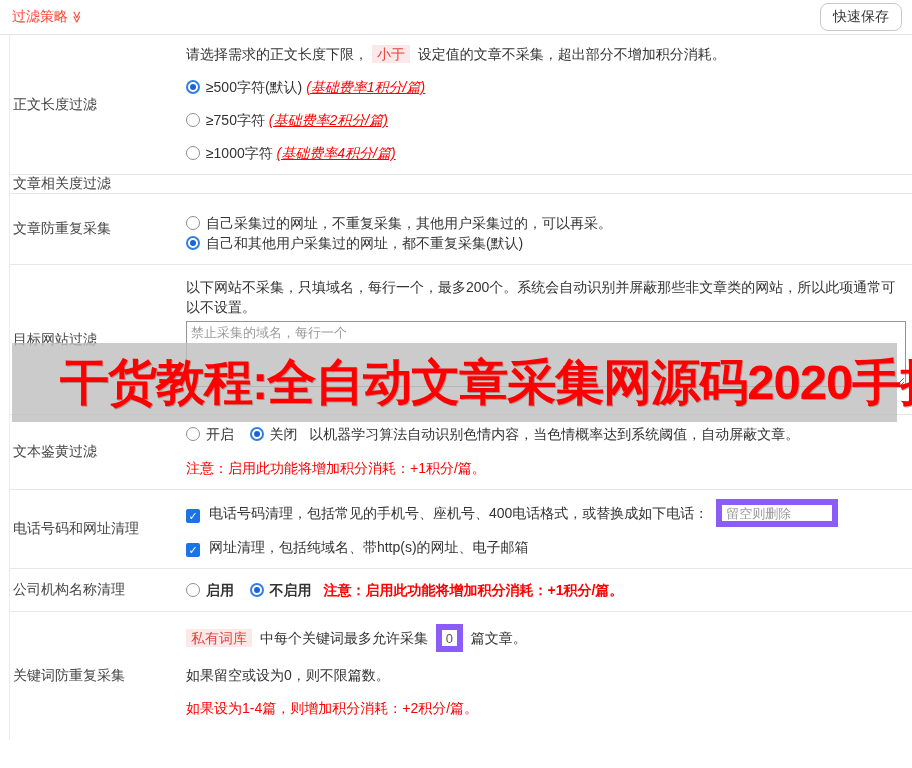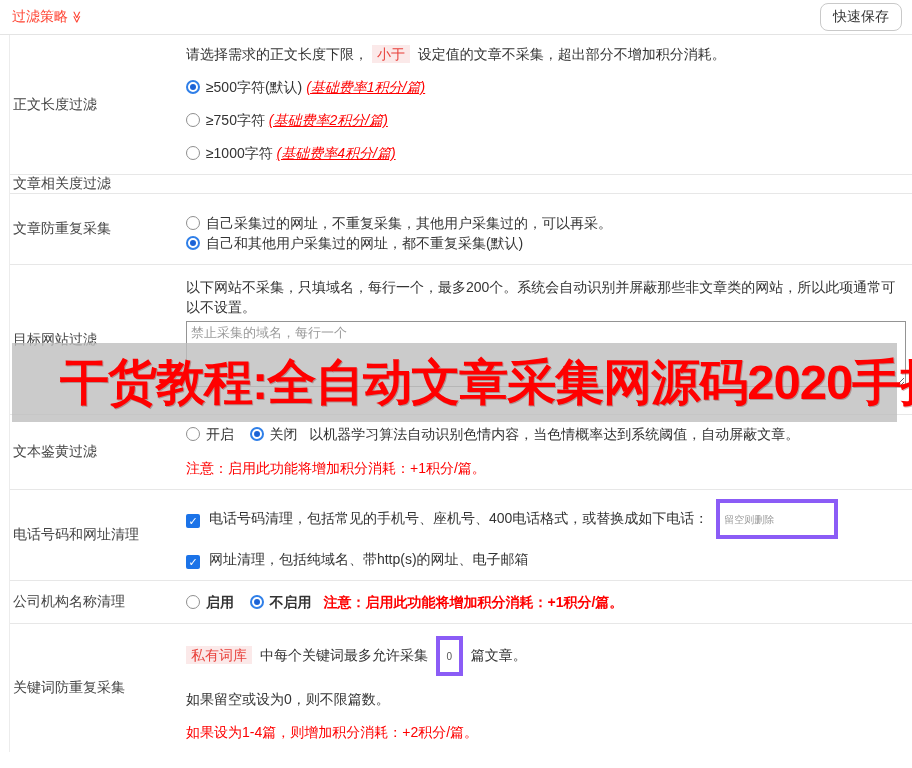--- a/index.html
+++ b/index.html
@@ -49,22 +49,22 @@
     background:#1b73e8; vertical-align:-2px; margin-right:5px;
     color:#fff; font-size:11px; line-height:14px; text-align:center; cursor:pointer;
   }
   .checkbox::after { content:"\2713"; }
   .red  { color:#fe0000; }
   .fee  { color:#fe0000; text-decoration:underline;font-style:italic; }
   .badge {
     color:#e8423c; background:#fbe9e9; padding:1px 5px; margin-right:4px;
   }
   .txt-input {
-    border:4px solid #8b5cf6; height:21px; font-size:10px; color:#333;
-    padding:16px 4px; font-family:"Liberation Sans", sans-serif;
+    border:6px solid #8b5cf6; height:21px; font-size:13px; color:#333;
+    padding:8px 4px; font-family:"Liberation Sans", sans-serif;
   }
   .txt-input::placeholder { color:#9a9a9a; }
   .phone-input { width:122px; margin-left:4px; }
   .num-input { width:27px; text-align:center; margin:0 4px; color:#555; }
   .target-textarea {
     display:block; margin-top:4px; width:720px; height:66px;
     border:1px solid #949494; font-size:13px; padding:2px 4px;
     font-family:"Liberation Sans", sans-serif; color:#333;
   }
   .target-textarea::placeholder { color:#9a9a9a; }

